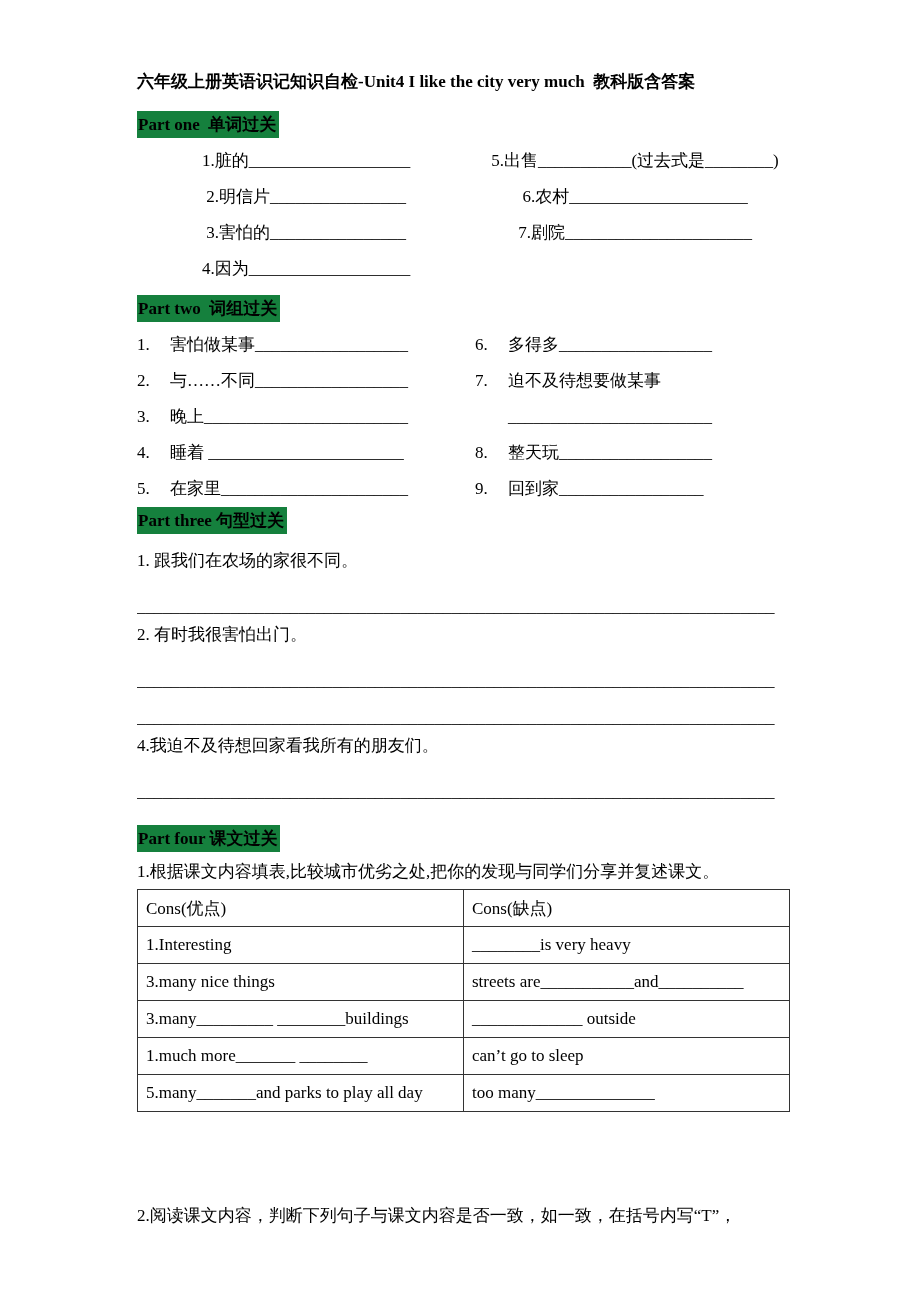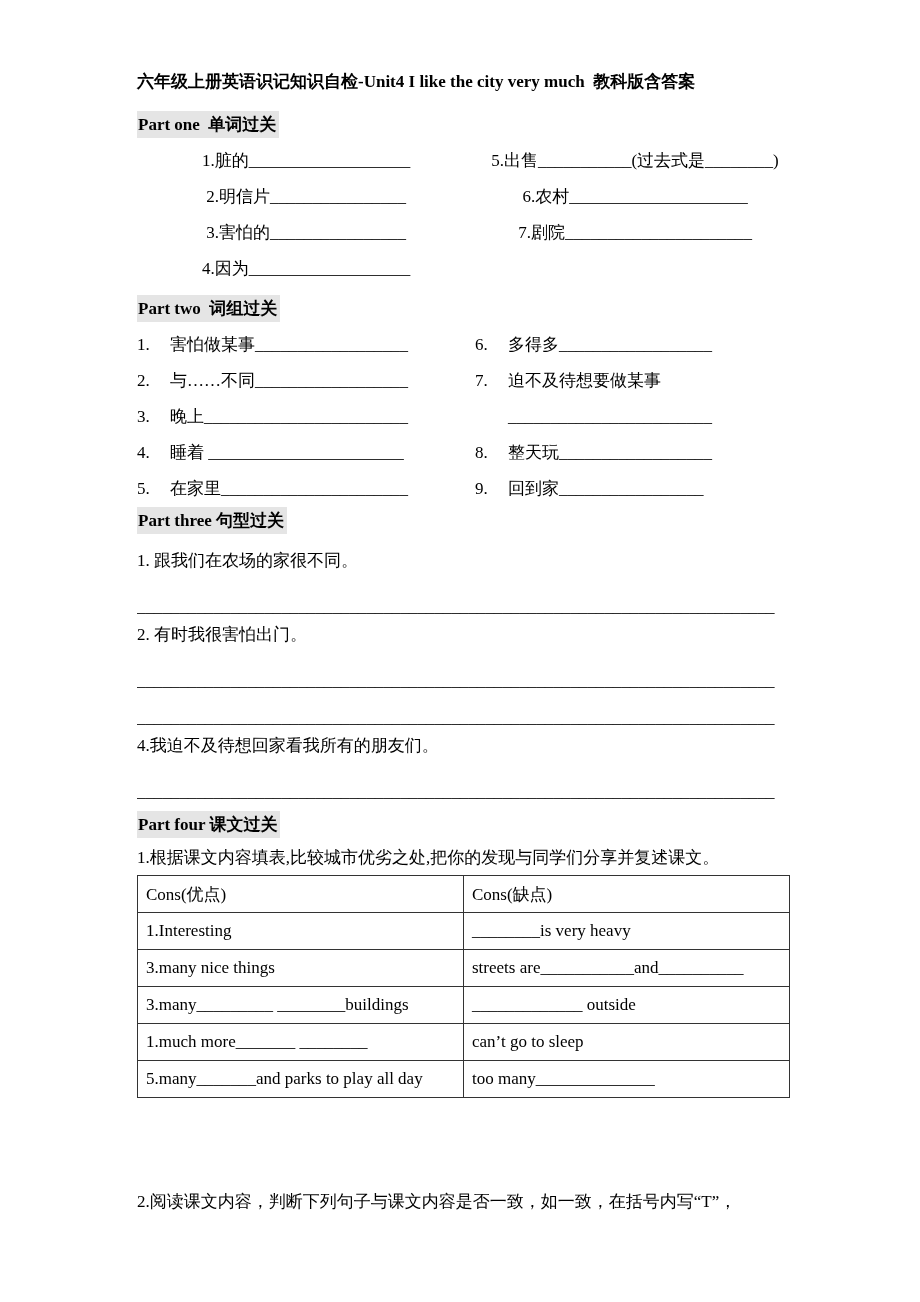--- a/index.html
+++ b/index.html
@@ -9,21 +9,21 @@
     color:#000;
     overflow:hidden;
   }
   .page{box-sizing:border-box;width:920px;height:930px;padding:68px 125px 0 137px;}
   .doc-title{
     font-size:17px;font-weight:bold;line-height:28px;
     white-space:pre;margin:0 0 15px 0;
   }
   .sec-heading-row{margin:0;line-height:27px;}
   .sec-heading{
-    display:inline-block;background:#e5e5e5;
+    display:inline-block;background:#15803d;
     font-size:17px;font-weight:bold;line-height:25px;
     padding:1px 3px 1px 1px;white-space:pre;
   }
   .two-col{display:grid;grid-template-columns:338px 1fr;margin:5px 0 0 0;}
   .item{font-size:17px;line-height:36px;white-space:pre;}
   .num{display:inline-block;width:33px;}
   .p1-block{margin-bottom:0;text-align:center;}
   .p2-block{margin-top:8px;}
   .qa-wrap{margin-top:8px;font-family:Liberation Serif, serif;}
   .qa-sentence{font-size:17px;line-height:37px;white-space:pre;}
@@ -97,21 +97,21 @@
     </div>
     <div>
       <div class="qa-blank">___________________________________________________________________________</div>
     </div>
     <div>
       <div class="qa-sentence">4.我迫不及待想回家看我所有的朋友们。</div>
       <div class="qa-blank">___________________________________________________________________________</div>
     </div>
   </div>
 
-  <div class="sec-heading-row" style="margin-top:10px;">
+  <div class="sec-heading-row" style="margin-top:24px;">
     <span class="sec-heading">Part four 课文过关</span>
   </div>
   <div class="p4-intro">1.根据课文内容填表,比较城市优劣之处,把你的发现与同学们分享并复述课文。</div>
 
   <table class="pros-cons">
     <tbody>
       <tr>
         <td>Cons(优点)</td>
         <td>Cons(缺点)</td>
       </tr>

